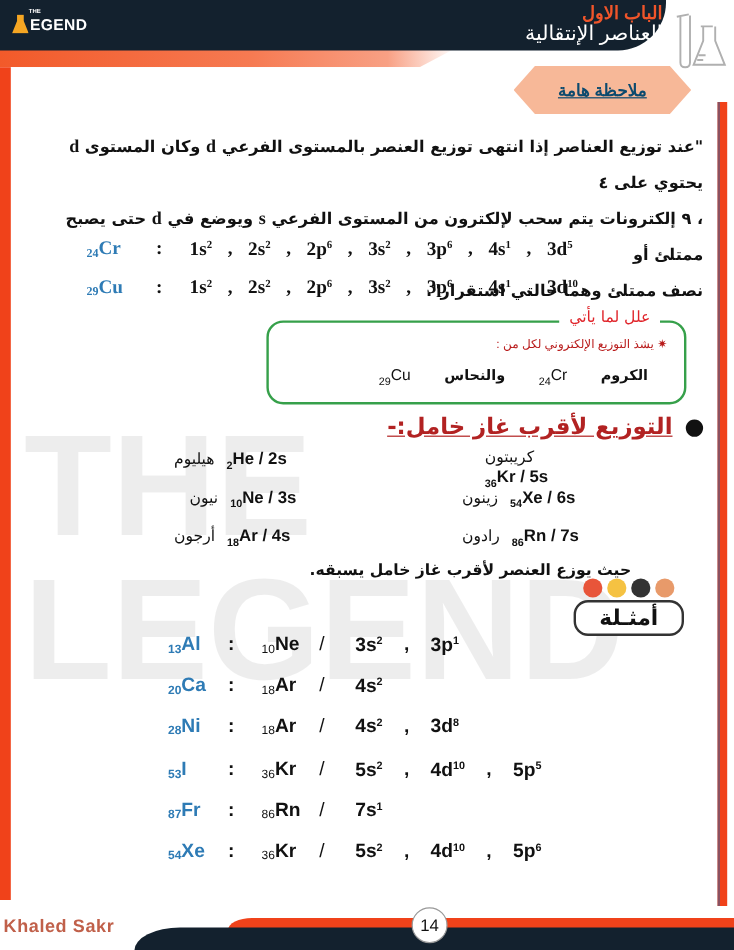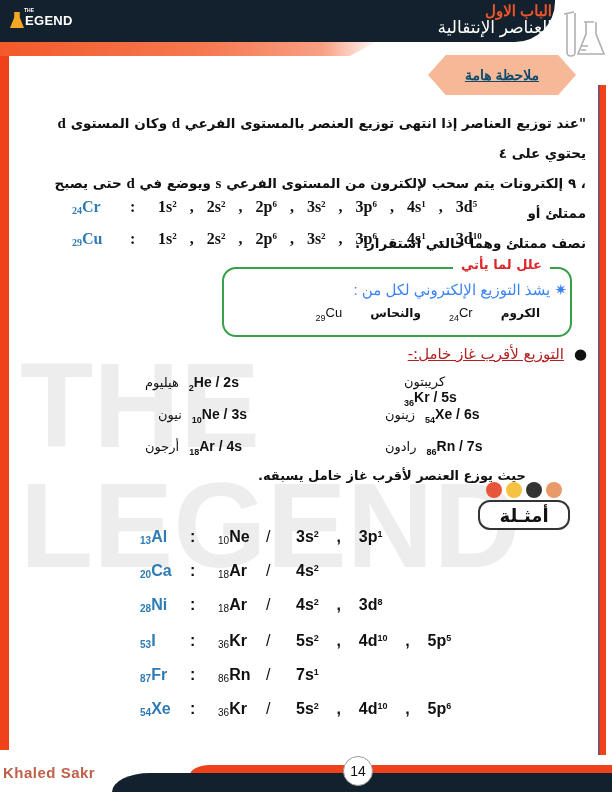--- a/index.html
+++ b/index.html
@@ -33,28 +33,28 @@
     .config-row { position: absolute; left: 72px; height: 24px; display: flex; align-items: baseline; font-family: "Liberation Serif", serif; font-weight: bold; font-size: 16px; direction: ltr; }
     .el-sym { color: #2e7bb5; width: 58px; display: inline-block; }
     .el-sym sub { font-size: 10px; vertical-align: baseline; position: relative; top: 2px; }
     .colon { width: 28px; display: inline-block; }
     .orb { display: inline-block; }
     .orb sup { font-size: 9px; vertical-align: super; position: relative; top: 1px; }
     .sep { display: inline-block; width: 30px; text-align: center; }
 
     
     .reason-box { position: absolute; left: 222px; top: 267px; width: 350px; height: 70px; border: 2px solid #36a04a; border-radius: 14px; }
-    .reason-title { position: absolute; right: 20px; top: -12px; background: #fff; padding: 0 8px; color: #e0242a; font-weight: bold; font-size: 13px; direction: rtl; font-family: "DejaVu Sans", sans-serif; margin-left: 47px; }
-    .reason-q { position: absolute; right: 3px; top: 12px; color: #3b82f6; font-size: 15px; direction: rtl; }
+    .reason-title { position: absolute; right: 20px; top: -12px; background: #fff; padding: 0 8px; color: #e0242a; font-weight: normal; font-size: 13px; direction: rtl; font-family: "DejaVu Sans", sans-serif; margin-left: 47px; }
+    .reason-q { position: absolute; right: 14px; top: 12px; color: #b91c1c; font-size: 10px; direction: rtl; }
     .reason-opts { position: absolute; right: 30px; top: 36px; font-size: 13px; direction: rtl; display: flex; gap: 28px; align-items: baseline; }
     .reason-opts .ar { font-weight: bold; font-family: "DejaVu Sans", sans-serif; font-size: 12px; }
     .reason-opts sub { font-size: 9px; }
 
     
-    .bullet-heading { position: absolute; right: 25px; top: 345px; direction: rtl; font-size: 15px; font-weight: normal; color: #b22222; text-decoration: underline; font-family: "DejaVu Sans", sans-serif; }
+    .bullet-heading { position: absolute; right: 25px; top: 345px; direction: rtl; font-size: 19px; font-weight: bold; color: #b22222; text-decoration: underline; font-family: "DejaVu Sans", sans-serif; }
     .bullet-heading .dot { color: #111; text-decoration: none; display: inline-block; margin-left: 10px; }
     .gas-item { position: absolute; height: 22px; display: flex; align-items: baseline; font-size: 14px; text-align: right; }
     .gas-code { font-weight: bold; font-family: "Liberation Sans", sans-serif; }
     .gas-code sub { font-size: 9px; }
     .gas-name { font-family: "DejaVu Sans", sans-serif; font-size: 13px; margin-left: 8px; }
     .gas-note { position: absolute; left: 258px; top: 468px; direction: rtl; font-weight: bold; font-size: 13px; font-family: "DejaVu Sans", sans-serif; }
 
     
     .examples-badge { position: absolute; left: 478px; top: 500px; width: 92px; height: 30px; border: 2px solid #333; border-radius: 12px; background: #fff; display: flex; align-items: center; justify-content: center; font-size: 18px; font-weight: bold; direction: rtl; font-family: "DejaVu Sans", sans-serif; }
     .kids { position: absolute; left: 486px; top: 482px; width: 80px; height: 22px; display: flex; gap: 4px; }

